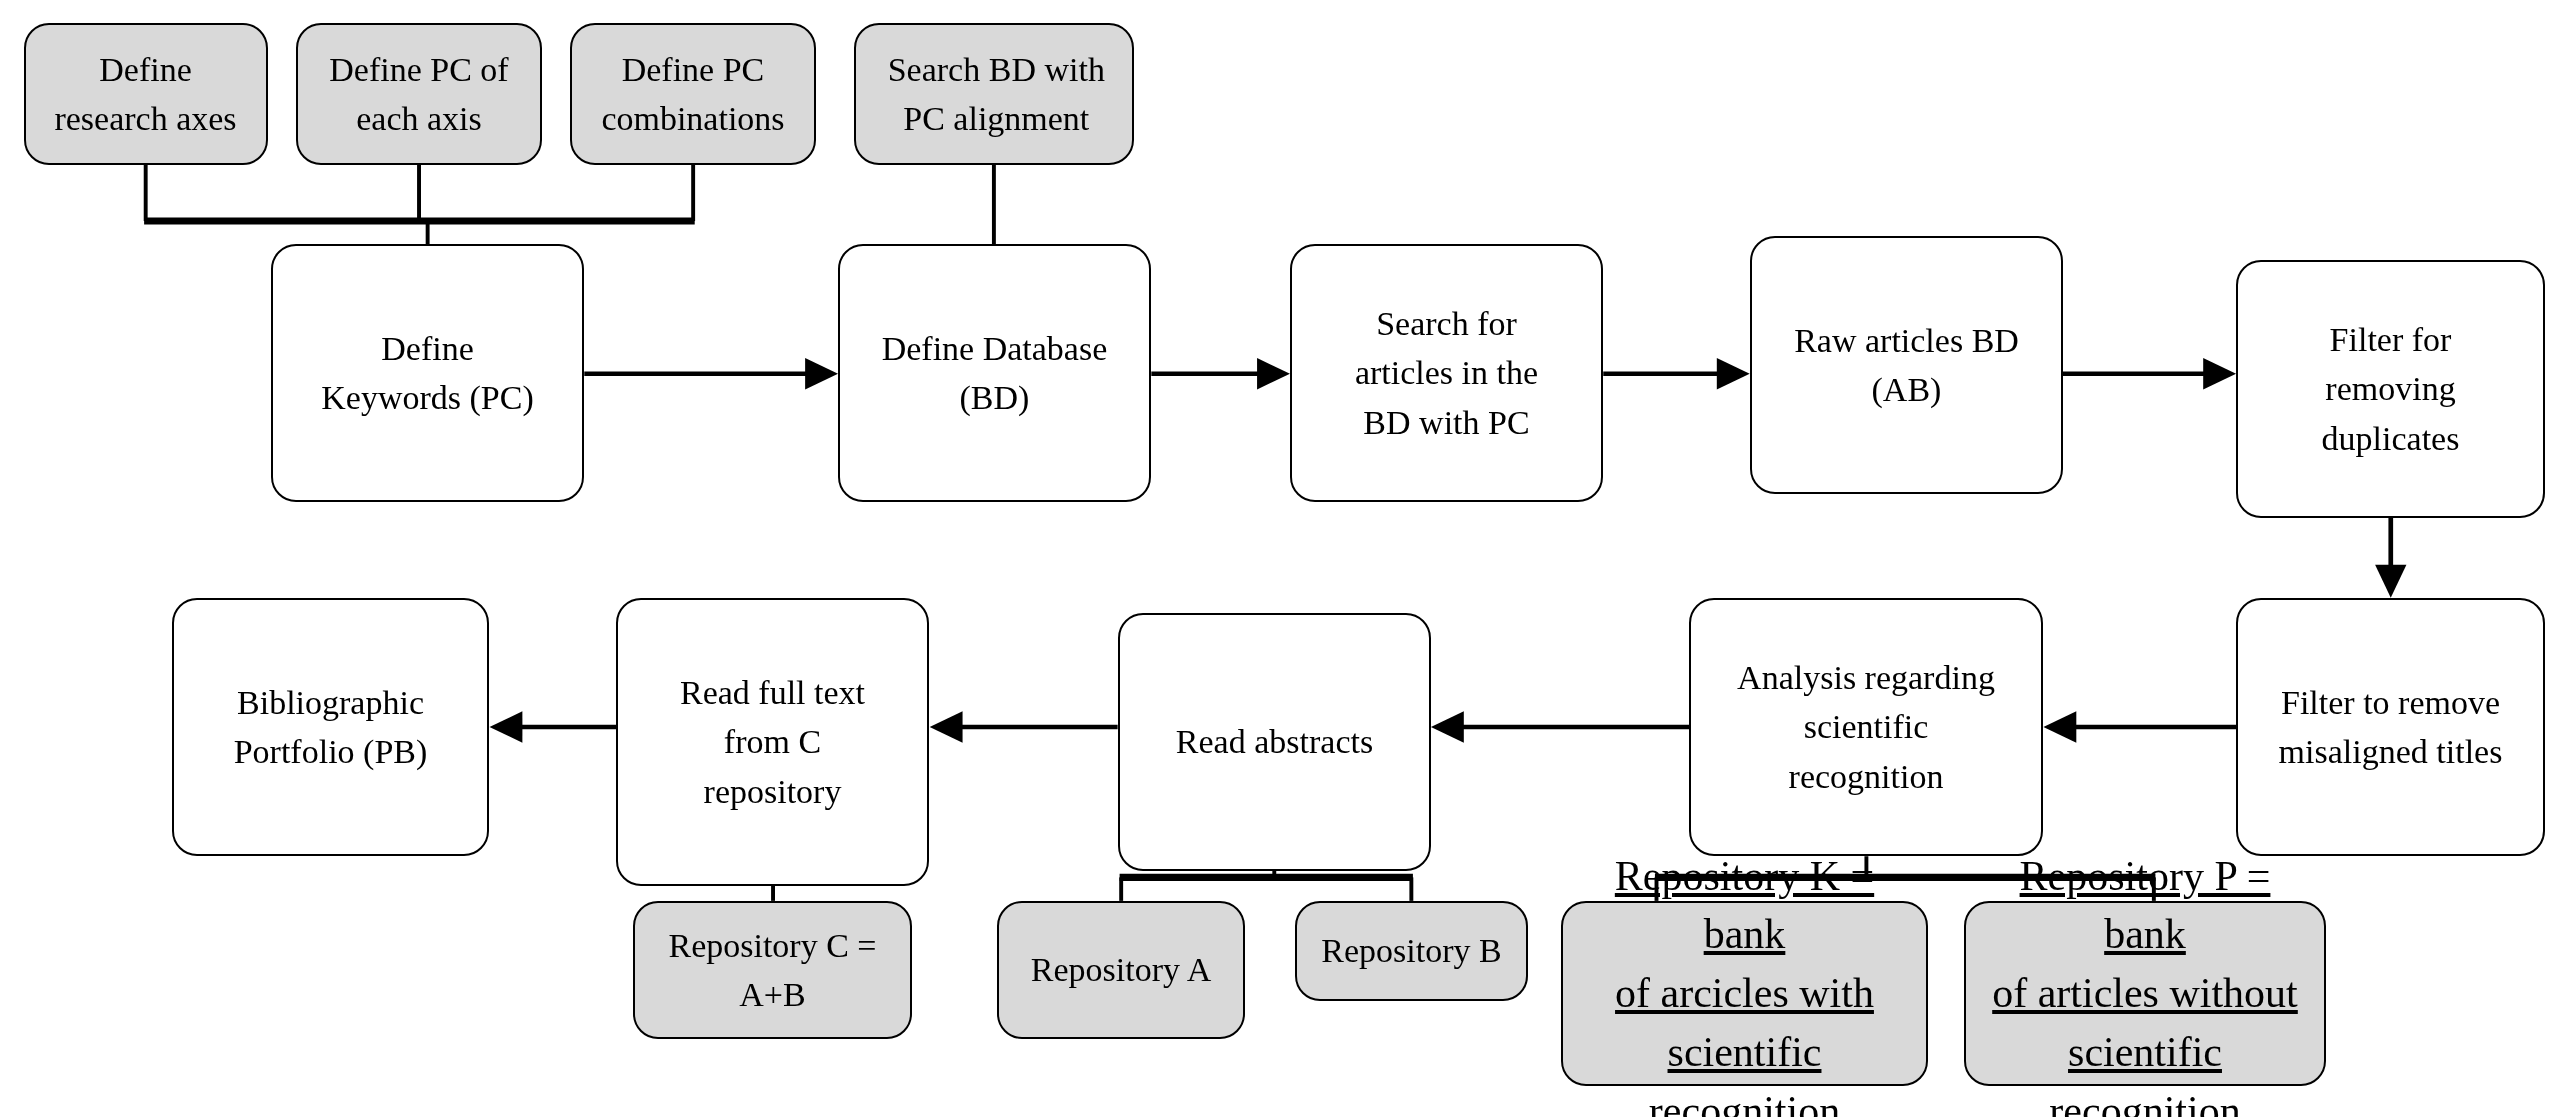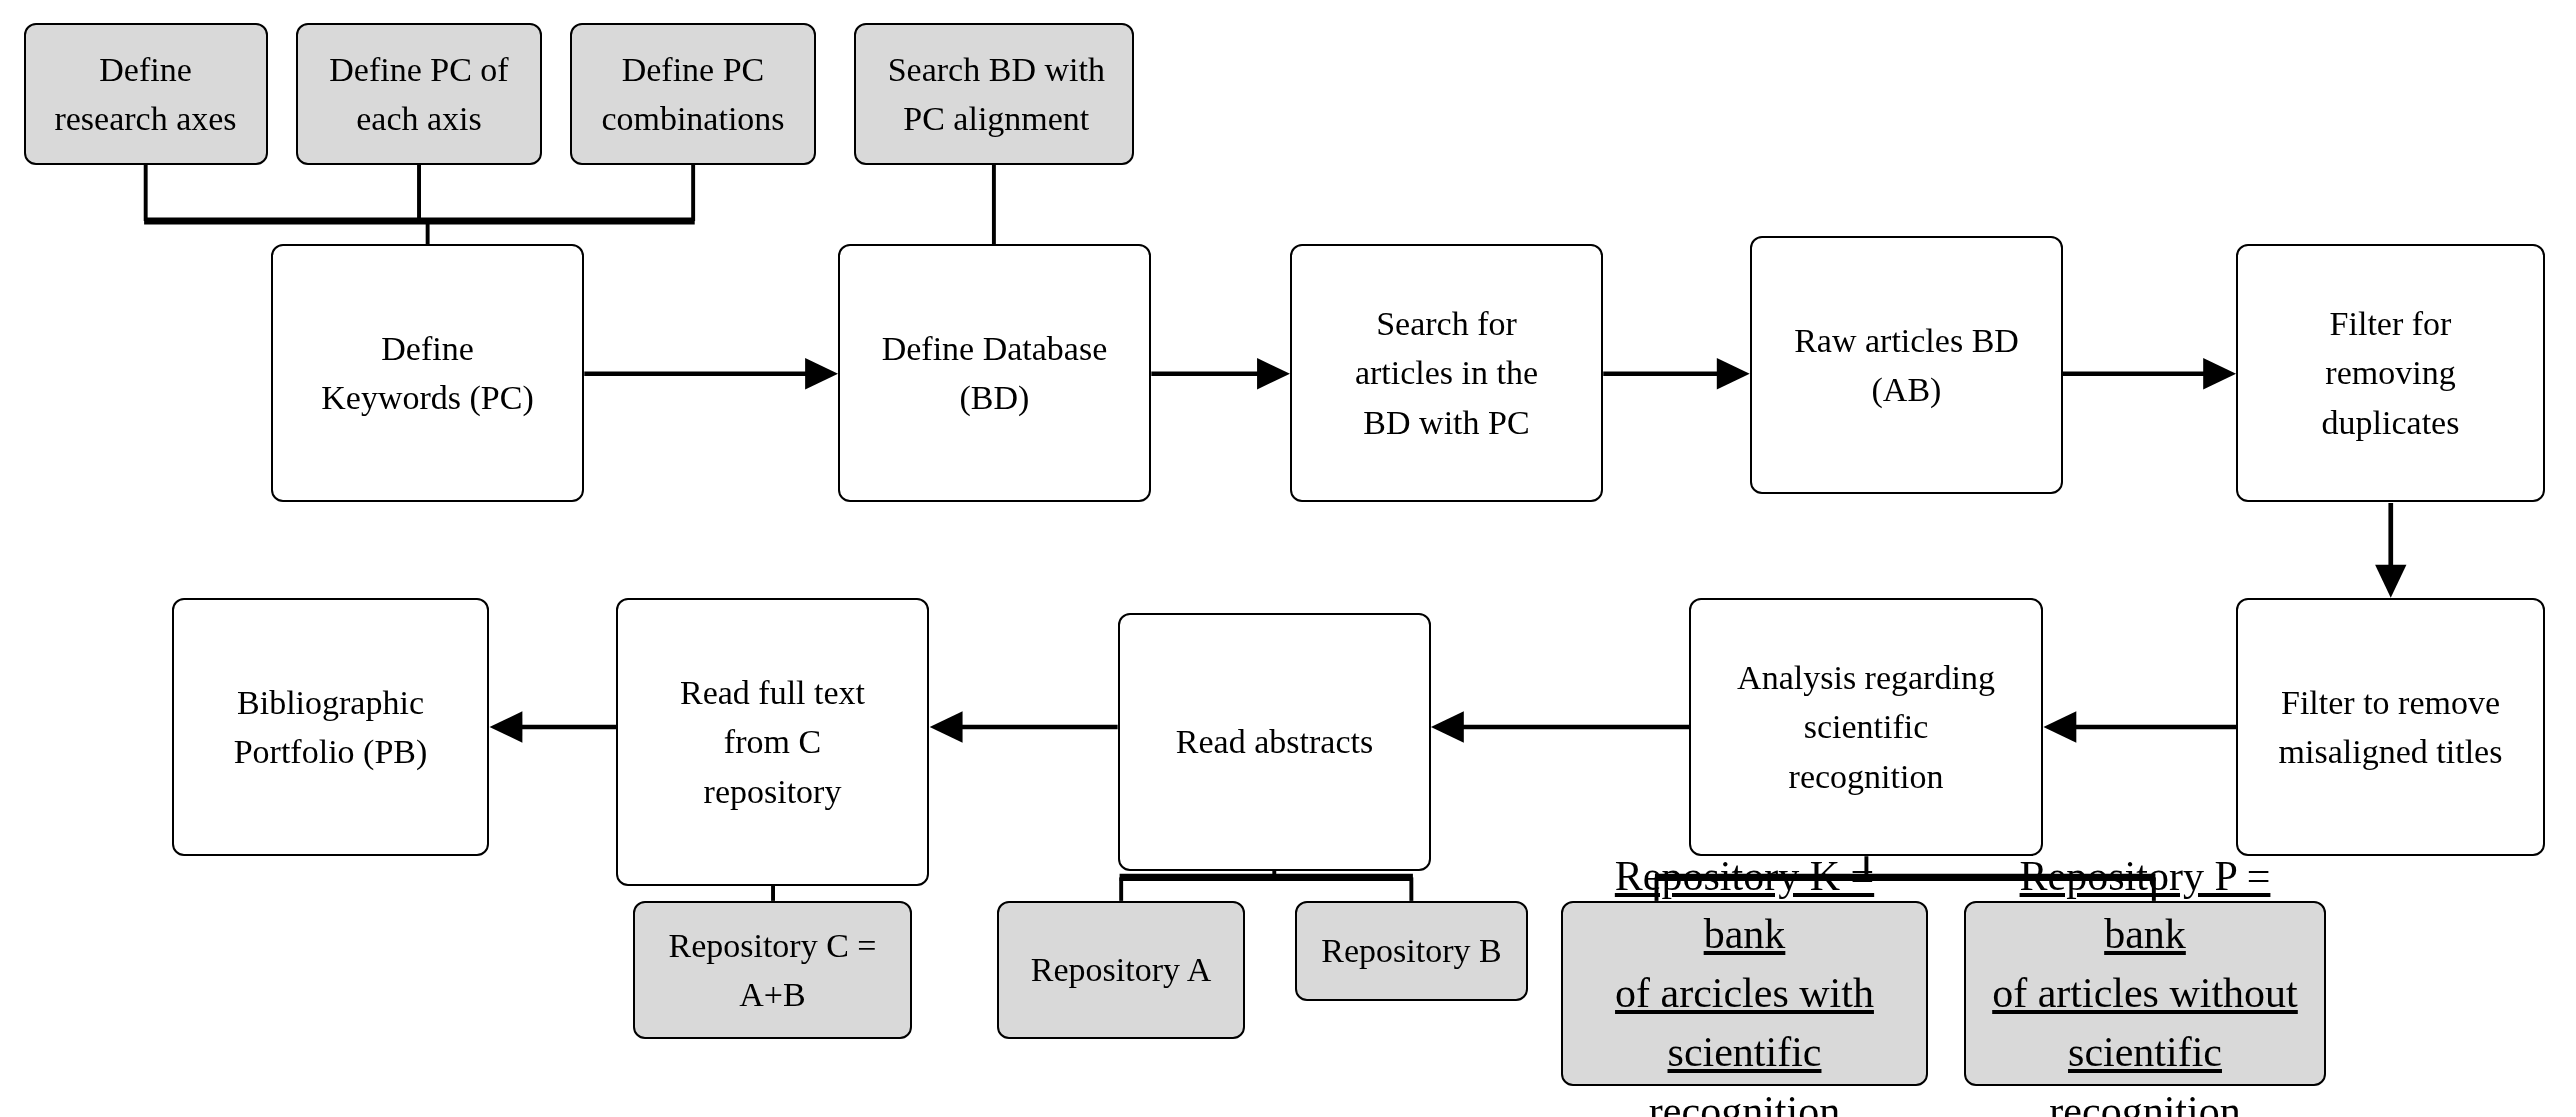--- a/index.html
+++ b/index.html
@@ -24,21 +24,21 @@
   #nodes-layer {
     position: absolute;
     left: 0; top: 0;
     width: 2576px;
     height: 1118px;
   }
   .node {
     position: absolute;
     box-sizing: border-box;
     border: 2.3px solid #000000;
-    border-radius: 12px;
+    border-radius: 25px;
     display: flex;
     align-items: center;
     justify-content: center;
     text-align: center;
     padding: 6.3px 9.4px;
   }
   .node.gray  { background: #d9d9d9; }
   .node.white { background: #ffffff; }
   .node-label {
     white-space: pre-line;
@@ -146,21 +146,21 @@
       </div>
       <div class="node white" style="left: 1290px; top: 244px; width: 313px; height: 258px;">
         <span class="node-label">Search for
 articles in the
 BD with PC</span>
       </div>
       <div class="node white" style="left: 1750px; top: 236px; width: 313px; height: 258px;">
         <span class="node-label">Raw articles BD
 (AB)</span>
       </div>
-      <div class="node white" style="left: 2236px; top: 244px; width: 309px; height: 258px;">
+      <div class="node white" style="left: 2236px; top: 260px; width: 309px; height: 258px;">
         <span class="node-label">Filter for
 removing
 duplicates</span>
       </div>
       <div class="node white" style="left: 172px; top: 598px; width: 317px; height: 258px;">
         <span class="node-label">Bibliographic
 Portfolio (PB)</span>
       </div>
       <div class="node white" style="left: 616px; top: 598px; width: 313px; height: 288px;">
         <span class="node-label">Read full text

